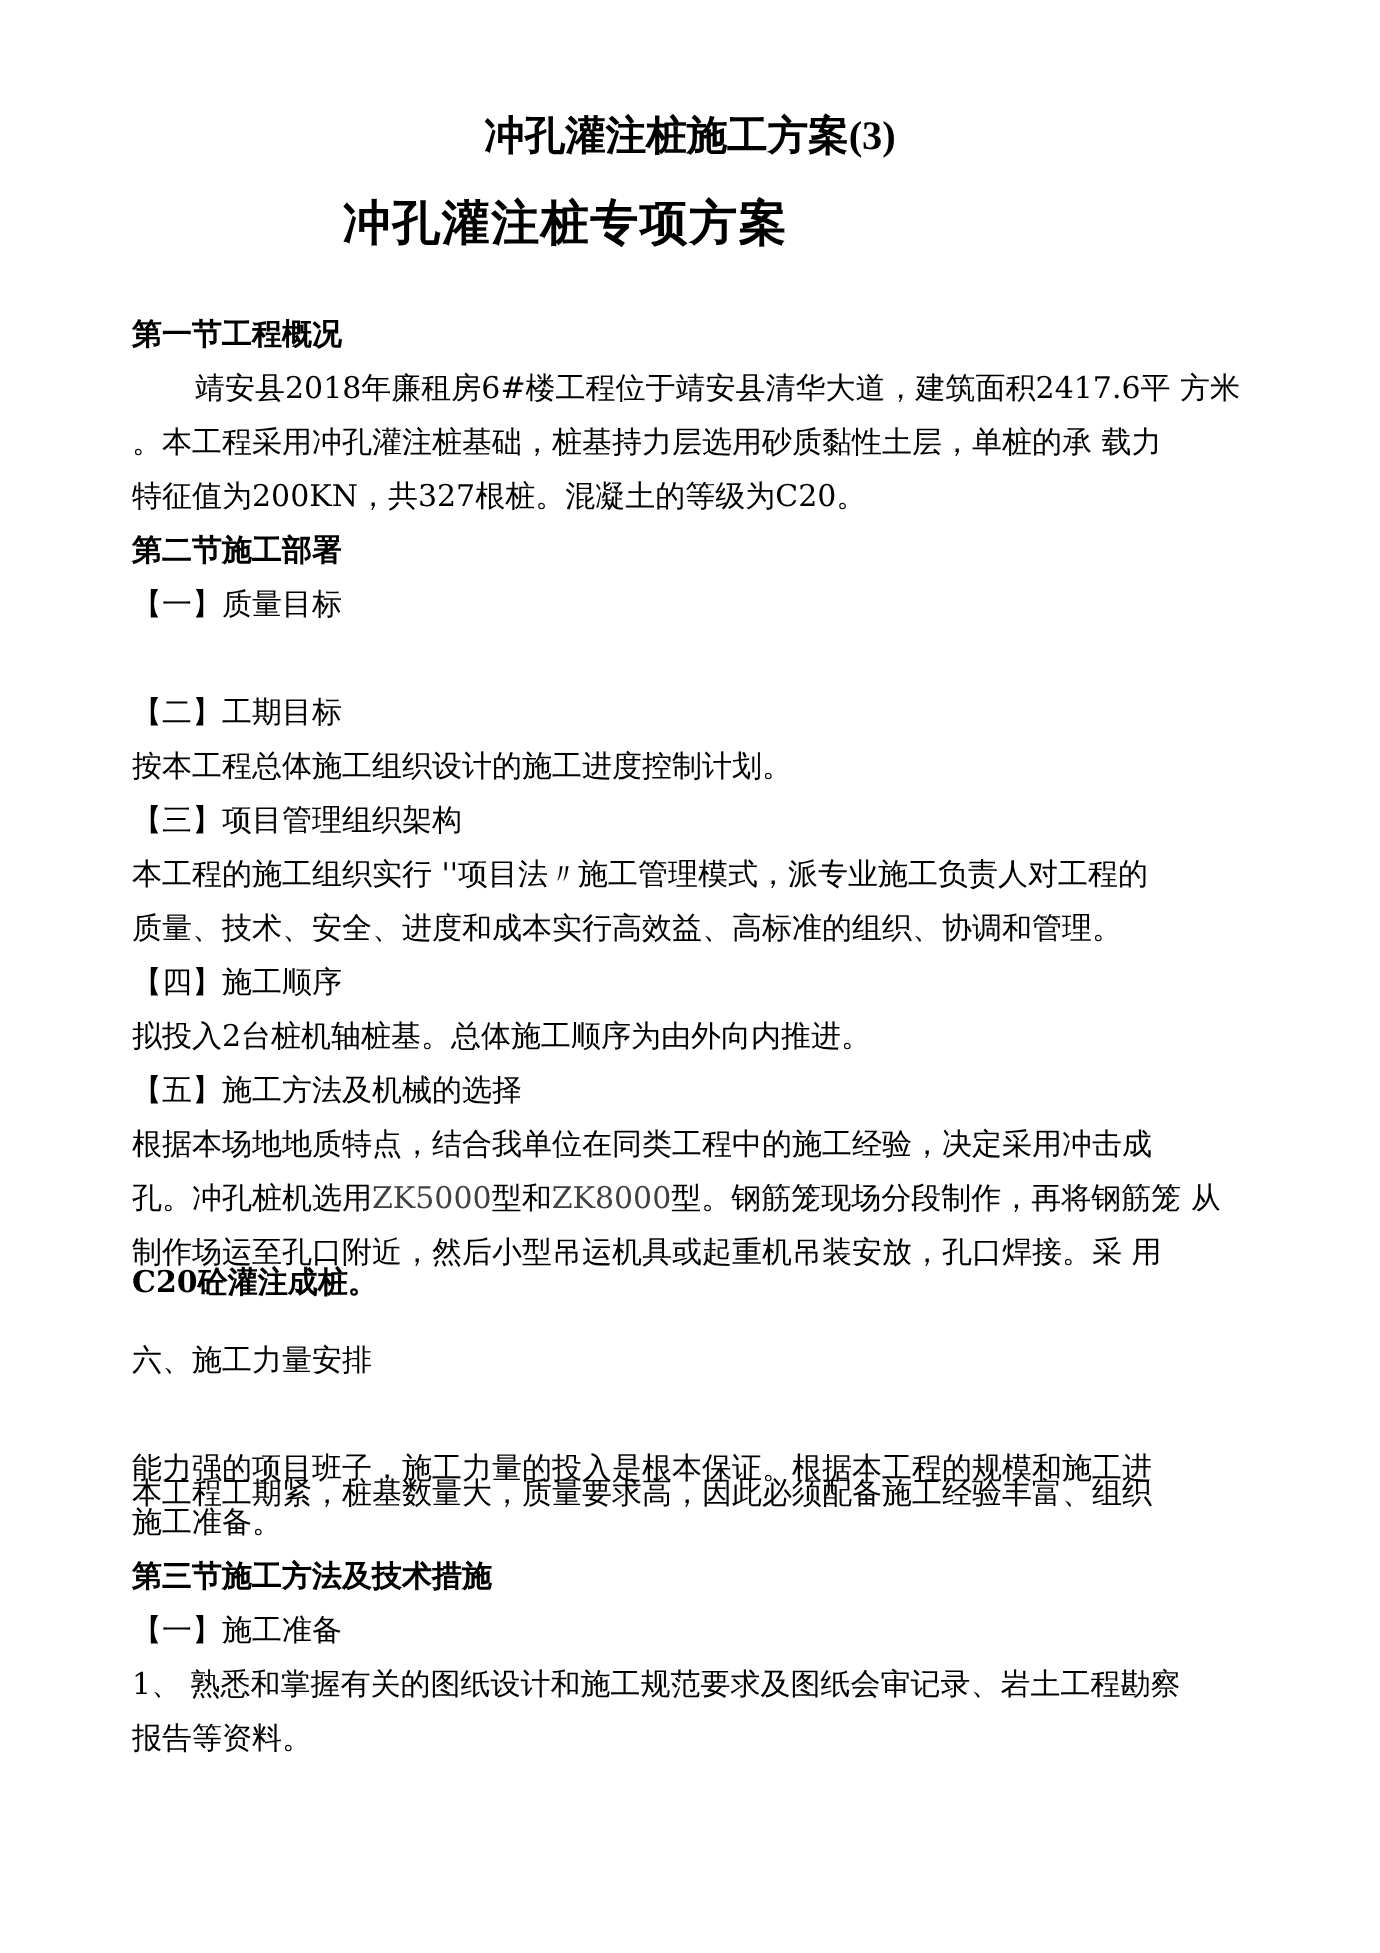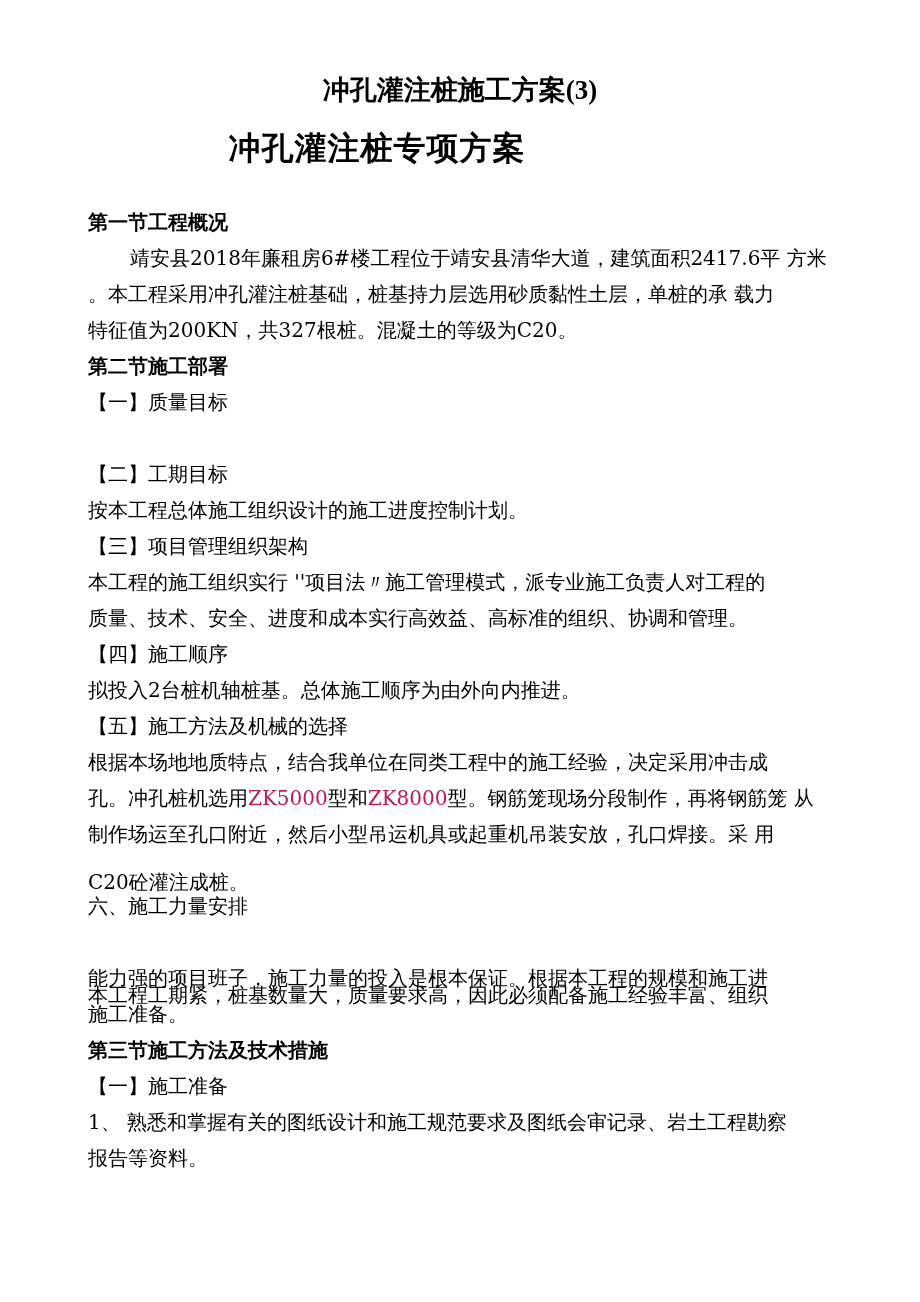--- a/index.html
+++ b/index.html
@@ -48,21 +48,21 @@
       font-size: 20px;
       line-height: 28px;
       white-space: nowrap;
       font-family: "DejaVu Serif", "Liberation Serif", serif;
     }
     .line.heading {
       font-weight: bold;
       font-family: "DejaVu Sans", "Liberation Sans", sans-serif;
     }
     .red {
-      color: #be185d;
+      color: #404040;
     }
   </style>
 </head>
 <body>
 
 <div class="page">
 
   <div class="title1">冲孔灌注桩施工方案(3)</div>
   <div class="title2">冲孔灌注桩专项方案</div>
 
@@ -82,21 +82,21 @@
   <div class="line" style="top:568px;">本工程的施工组织实行 ''项目法〃施工管理模式，派专业施工负责人对工程的</div>
   <div class="line" style="top:604px;">质量、技术、安全、进度和成本实行高效益、高标准的组织、协调和管理。</div>
 
   <div class="line" style="top:640px;">【四】施工顺序</div>
   <div class="line" style="top:676px;">拟投入2台桩机轴桩基。总体施工顺序为由外向内推进。</div>
 
   <div class="line" style="top:712px;">【五】施工方法及机械的选择</div>
   <div class="line" style="top:748px;">根据本场地地质特点，结合我单位在同类工程中的施工经验，决定采用冲击成</div>
   <div class="line" style="top:784px;"><span>孔。冲孔桩机选用</span><span class="red">ZK5000</span><span>型和</span><span class="red">ZK8000</span><span>型。钢筋笼现场分段制作，再将钢筋笼 从</span></div>
   <div class="line" style="top:820px;">制作场运至孔口附近，然后小型吊运机具或起重机吊装安放，孔口焊接。采 用</div>
-  <div class="line" style="top:868px;">C20砼灌注成桩。</div>
+  <div class="line" style="top:840px;font-weight:bold;">C20砼灌注成桩。</div>
 
   <div class="line" style="top:892px;">六、施工力量安排</div>
   <div class="line" style="top:981px;text-align:right;">本工程工期紧，桩基数量大，质量要求高，因此必须配备施工经验丰富、组织</div>
   <div class="line" style="top:964px;">能力强的项目班子，施工力量的投入是根本保证。根据本工程的规模和施工进</div>
   <div class="line" style="top:1000px;">施工准备。</div>
 
   <div class="line heading" style="top:1036px;">第三节施工方法及技术措施</div>
   <div class="line" style="top:1072px;">【一】施工准备</div>
   <div class="line" style="top:1108px;">1、 熟悉和掌握有关的图纸设计和施工规范要求及图纸会审记录、岩土工程勘察</div>
   <div class="line" style="top:1144px;">报告等资料。</div>

